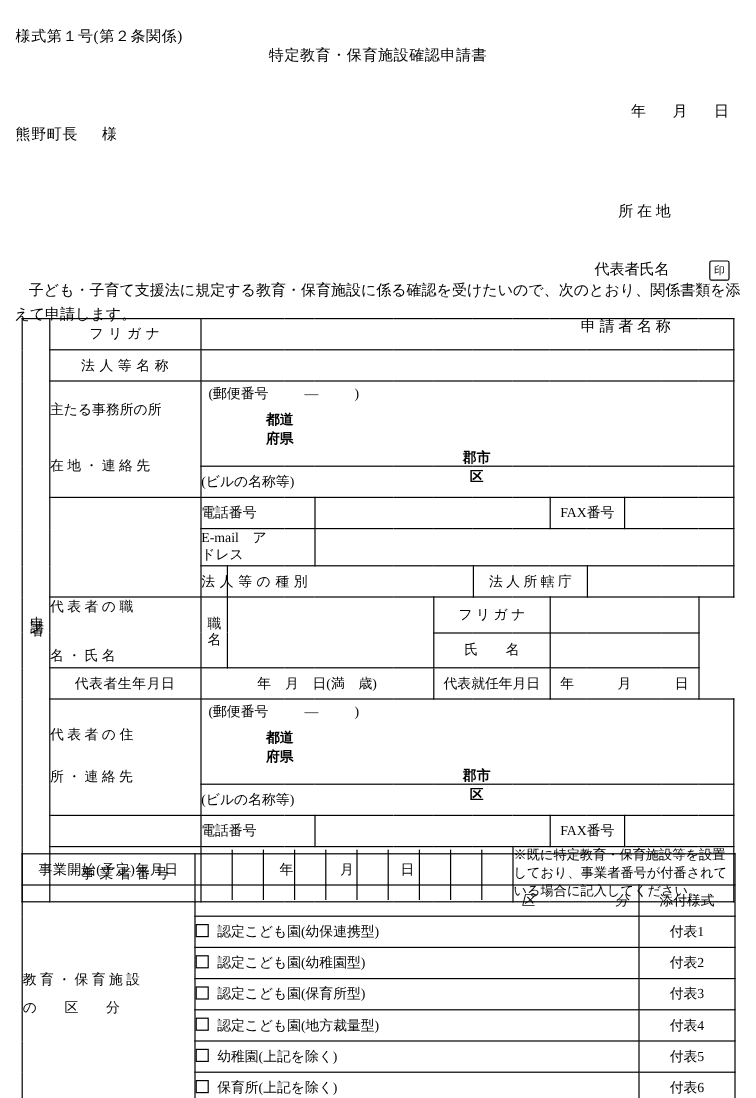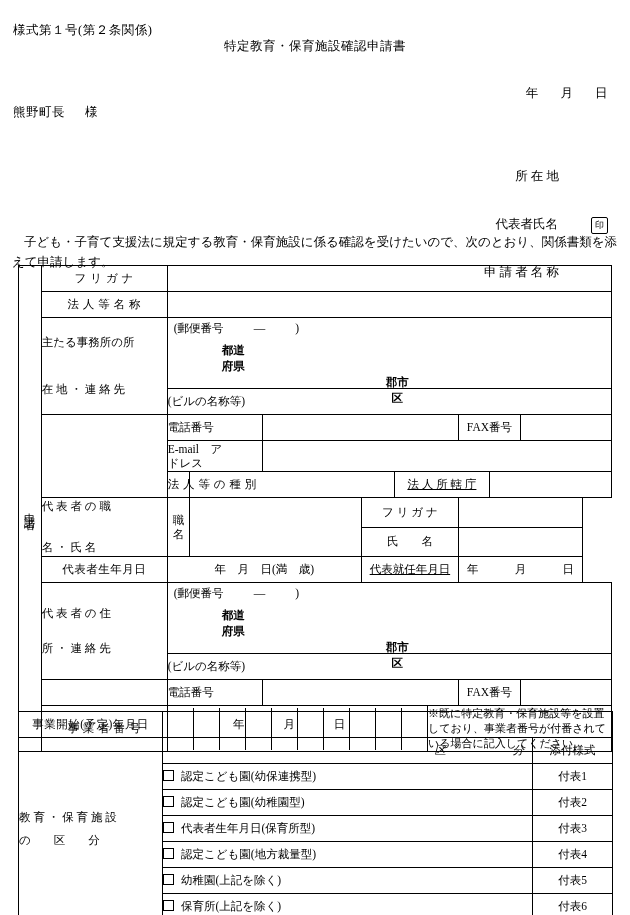--- a/index.html
+++ b/index.html
@@ -164,21 +164,21 @@
   .cb {
     display: inline-block;
     width: 9px;
     height: 9px;
     border: 1px solid #000;
     margin-right: 7px;
     vertical-align: -1px;
   }
   .chk-cell { padding-left: 14px; }
   .center { text-align: center; }
-  .nowrap { white-space: nowrap; text-decoration: underline; }
+  .nowrap { white-space: nowrap; }
   .sp-lbl {
     display: flex;
     justify-content: space-between;
     padding: 0 8px;
   }
 </style>
 </head>
 <body>
 
 <div class="page">
@@ -399,21 +399,21 @@
     </tr>
     <tr>
       <td class="chk-cell"><span class="cb"></span><span>認定こども園(幼保連携型)</span></td>
       <td class="center">付表1</td>
     </tr>
     <tr>
       <td class="chk-cell"><span class="cb"></span><span>認定こども園(幼稚園型)</span></td>
       <td class="center">付表2</td>
     </tr>
     <tr>
-      <td class="chk-cell"><span class="cb"></span><span>代表者生年月日(保育所型)</span></td>
+      <td class="chk-cell"><span class="cb"></span><span>認定こども園(保育所型)</span></td>
       <td class="center">付表3</td>
     </tr>
     <tr>
       <td class="chk-cell"><span class="cb"></span><span>認定こども園(地方裁量型)</span></td>
       <td class="center">付表4</td>
     </tr>
     <tr>
       <td class="chk-cell"><span class="cb"></span><span>幼稚園(上記を除く)</span></td>
       <td class="center">付表5</td>
     </tr>

